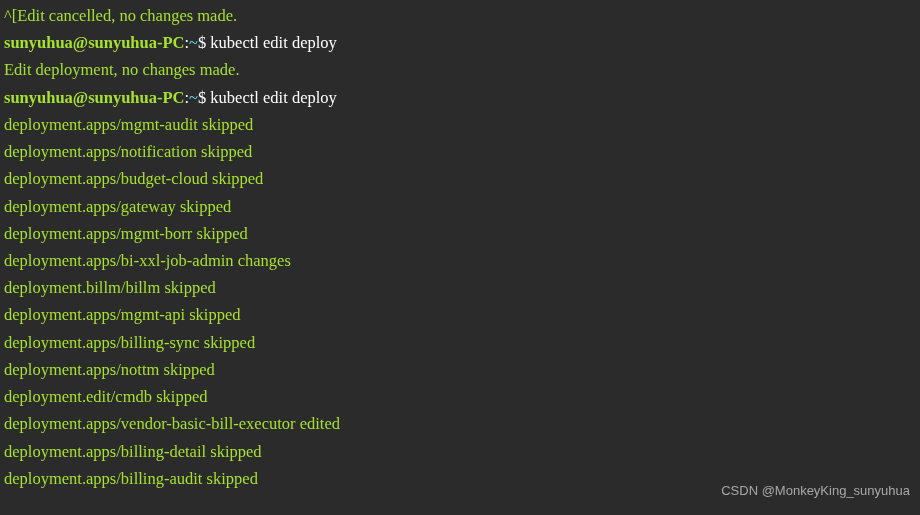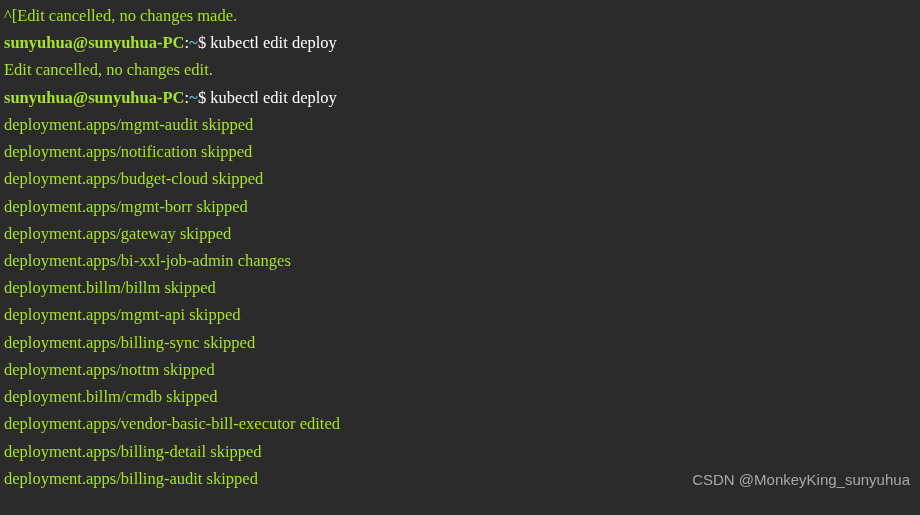--- a/index.html
+++ b/index.html
@@ -37,44 +37,44 @@
       color: #ffffff;
     }
     .command {
       color: #ffffff;
     }
     .output {
       color: #a6e22e;
     }
     .watermark {
       position: absolute;
-      bottom: 22px;
+      bottom: 14px;
       right: 10px;
       color: #d0d0d0;
       font-family: Arial, sans-serif;
-      font-size: 15px;
+      font-size: 13px;
       opacity: 0.75;
     }
   </style>
 </head>
 <body>
 
 <div id="terminal">
     <div class="line"><span class="output">^[Edit cancelled, no changes made.</span></div>
     <div class="line"><span class="prompt-user">sunyuhua@sunyuhua-PC</span><span class="prompt-colon">:</span><span class="prompt-path">~</span><span class="prompt-dollar">$ </span><span class="command">kubectl edit deploy</span></div>
-    <div class="line"><span class="output">Edit cancelled, no changes edit.</span></div>
+    <div class="line"><span class="output">Edit deployment, no changes made.</span></div>
     <div class="line"><span class="prompt-user">sunyuhua@sunyuhua-PC</span><span class="prompt-colon">:</span><span class="prompt-path">~</span><span class="prompt-dollar">$ </span><span class="command">kubectl edit deploy</span></div>
     <div class="line"><span class="output">deployment.apps/mgmt-audit skipped</span></div>
     <div class="line"><span class="output">deployment.apps/notification skipped</span></div>
     <div class="line"><span class="output">deployment.apps/budget-cloud skipped</span></div>
+    <div class="line"><span class="output">deployment.apps/gateway skipped</span></div>
     <div class="line"><span class="output">deployment.apps/mgmt-borr skipped</span></div>
-    <div class="line"><span class="output">deployment.apps/gateway skipped</span></div>
     <div class="line"><span class="output">deployment.apps/bi-xxl-job-admin changes</span></div>
     <div class="line"><span class="output">deployment.billm/billm skipped</span></div>
     <div class="line"><span class="output">deployment.apps/mgmt-api skipped</span></div>
     <div class="line"><span class="output">deployment.apps/billing-sync skipped</span></div>
     <div class="line"><span class="output">deployment.apps/nottm skipped</span></div>
-    <div class="line"><span class="output">deployment.billm/cmdb skipped</span></div>
+    <div class="line"><span class="output">deployment.edit/cmdb skipped</span></div>
     <div class="line"><span class="output">deployment.apps/vendor-basic-bill-executor edited</span></div>
     <div class="line"><span class="output">deployment.apps/billing-detail skipped</span></div>
     <div class="line"><span class="output">deployment.apps/billing-audit skipped</span></div>
   </div>
 <div class="watermark">CSDN @MonkeyKing_sunyuhua</div>
 
 </body></html>

